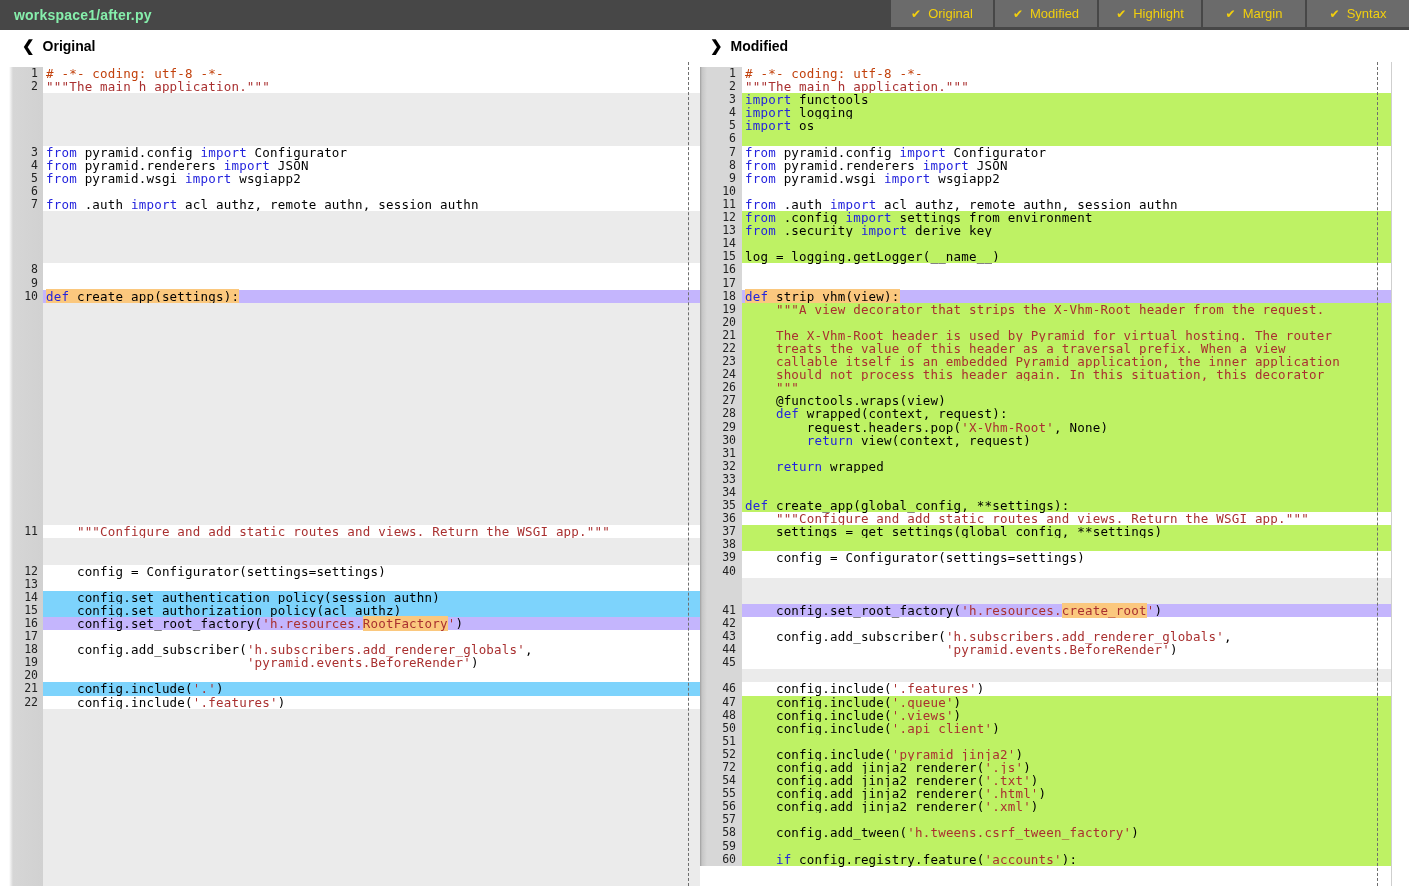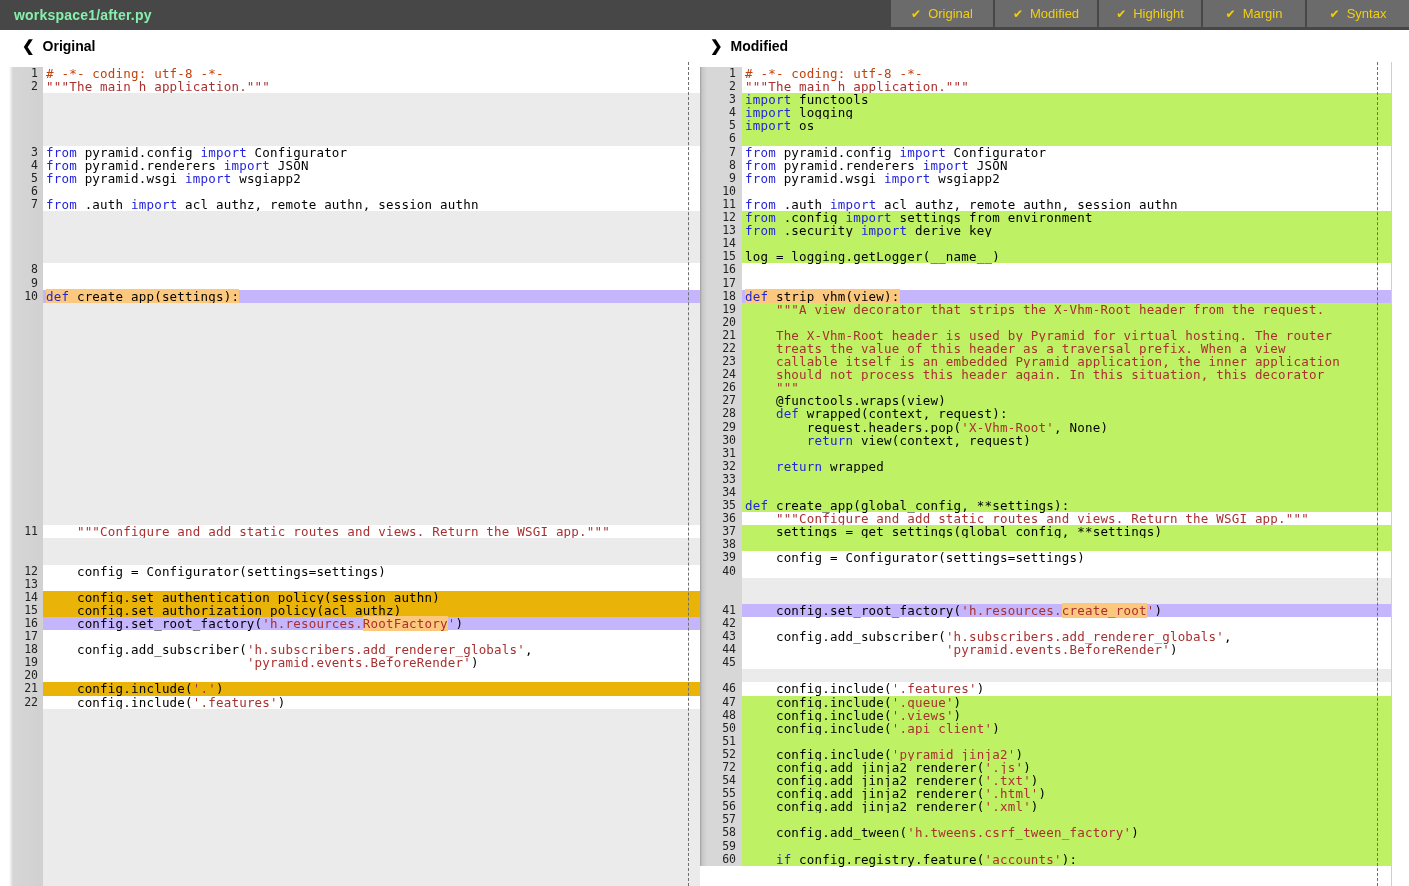--- a/index.html
+++ b/index.html
@@ -47,21 +47,21 @@
     width:43px;padding-right:5px;
     background:linear-gradient(90deg,#ffffff 0px,#ffffff 9px,#d6d6d6 13px,#d1d1d1 100%);
   }
   .pane.right .ln{
     width:42px;padding-right:6px;
     background:linear-gradient(90deg,#9e9e9e 0px,#c6c6c6 2px,#d7d7d7 7px,#d7d7d7 100%);
   }
   .code{flex:1;white-space:pre;padding-left:3px;color:#000;}
   .row.fill .code{background:#ebebeb;}
   .row.add  .code{background:#bef264;}
-  .row.del  .code{background:#eab308;}
+  .row.del  .code{background:#7dd3fc;}
   .row.chg  .code{background:#c4b5fd;}
   .em{background:#fbc87e;}
   .kw{color:#2424dd;}
   .st{color:#a93030;}
   .cm{color:#c2410c;}
   .tk{color:#000000;}
   
   .margin-line{position:absolute;top:0;bottom:0;width:0;border-left:1px dashed #6e6e6e;}
   .margin-line.ml-left{left:688px;}
   .margin-line.ml-right{left:1377px;}

